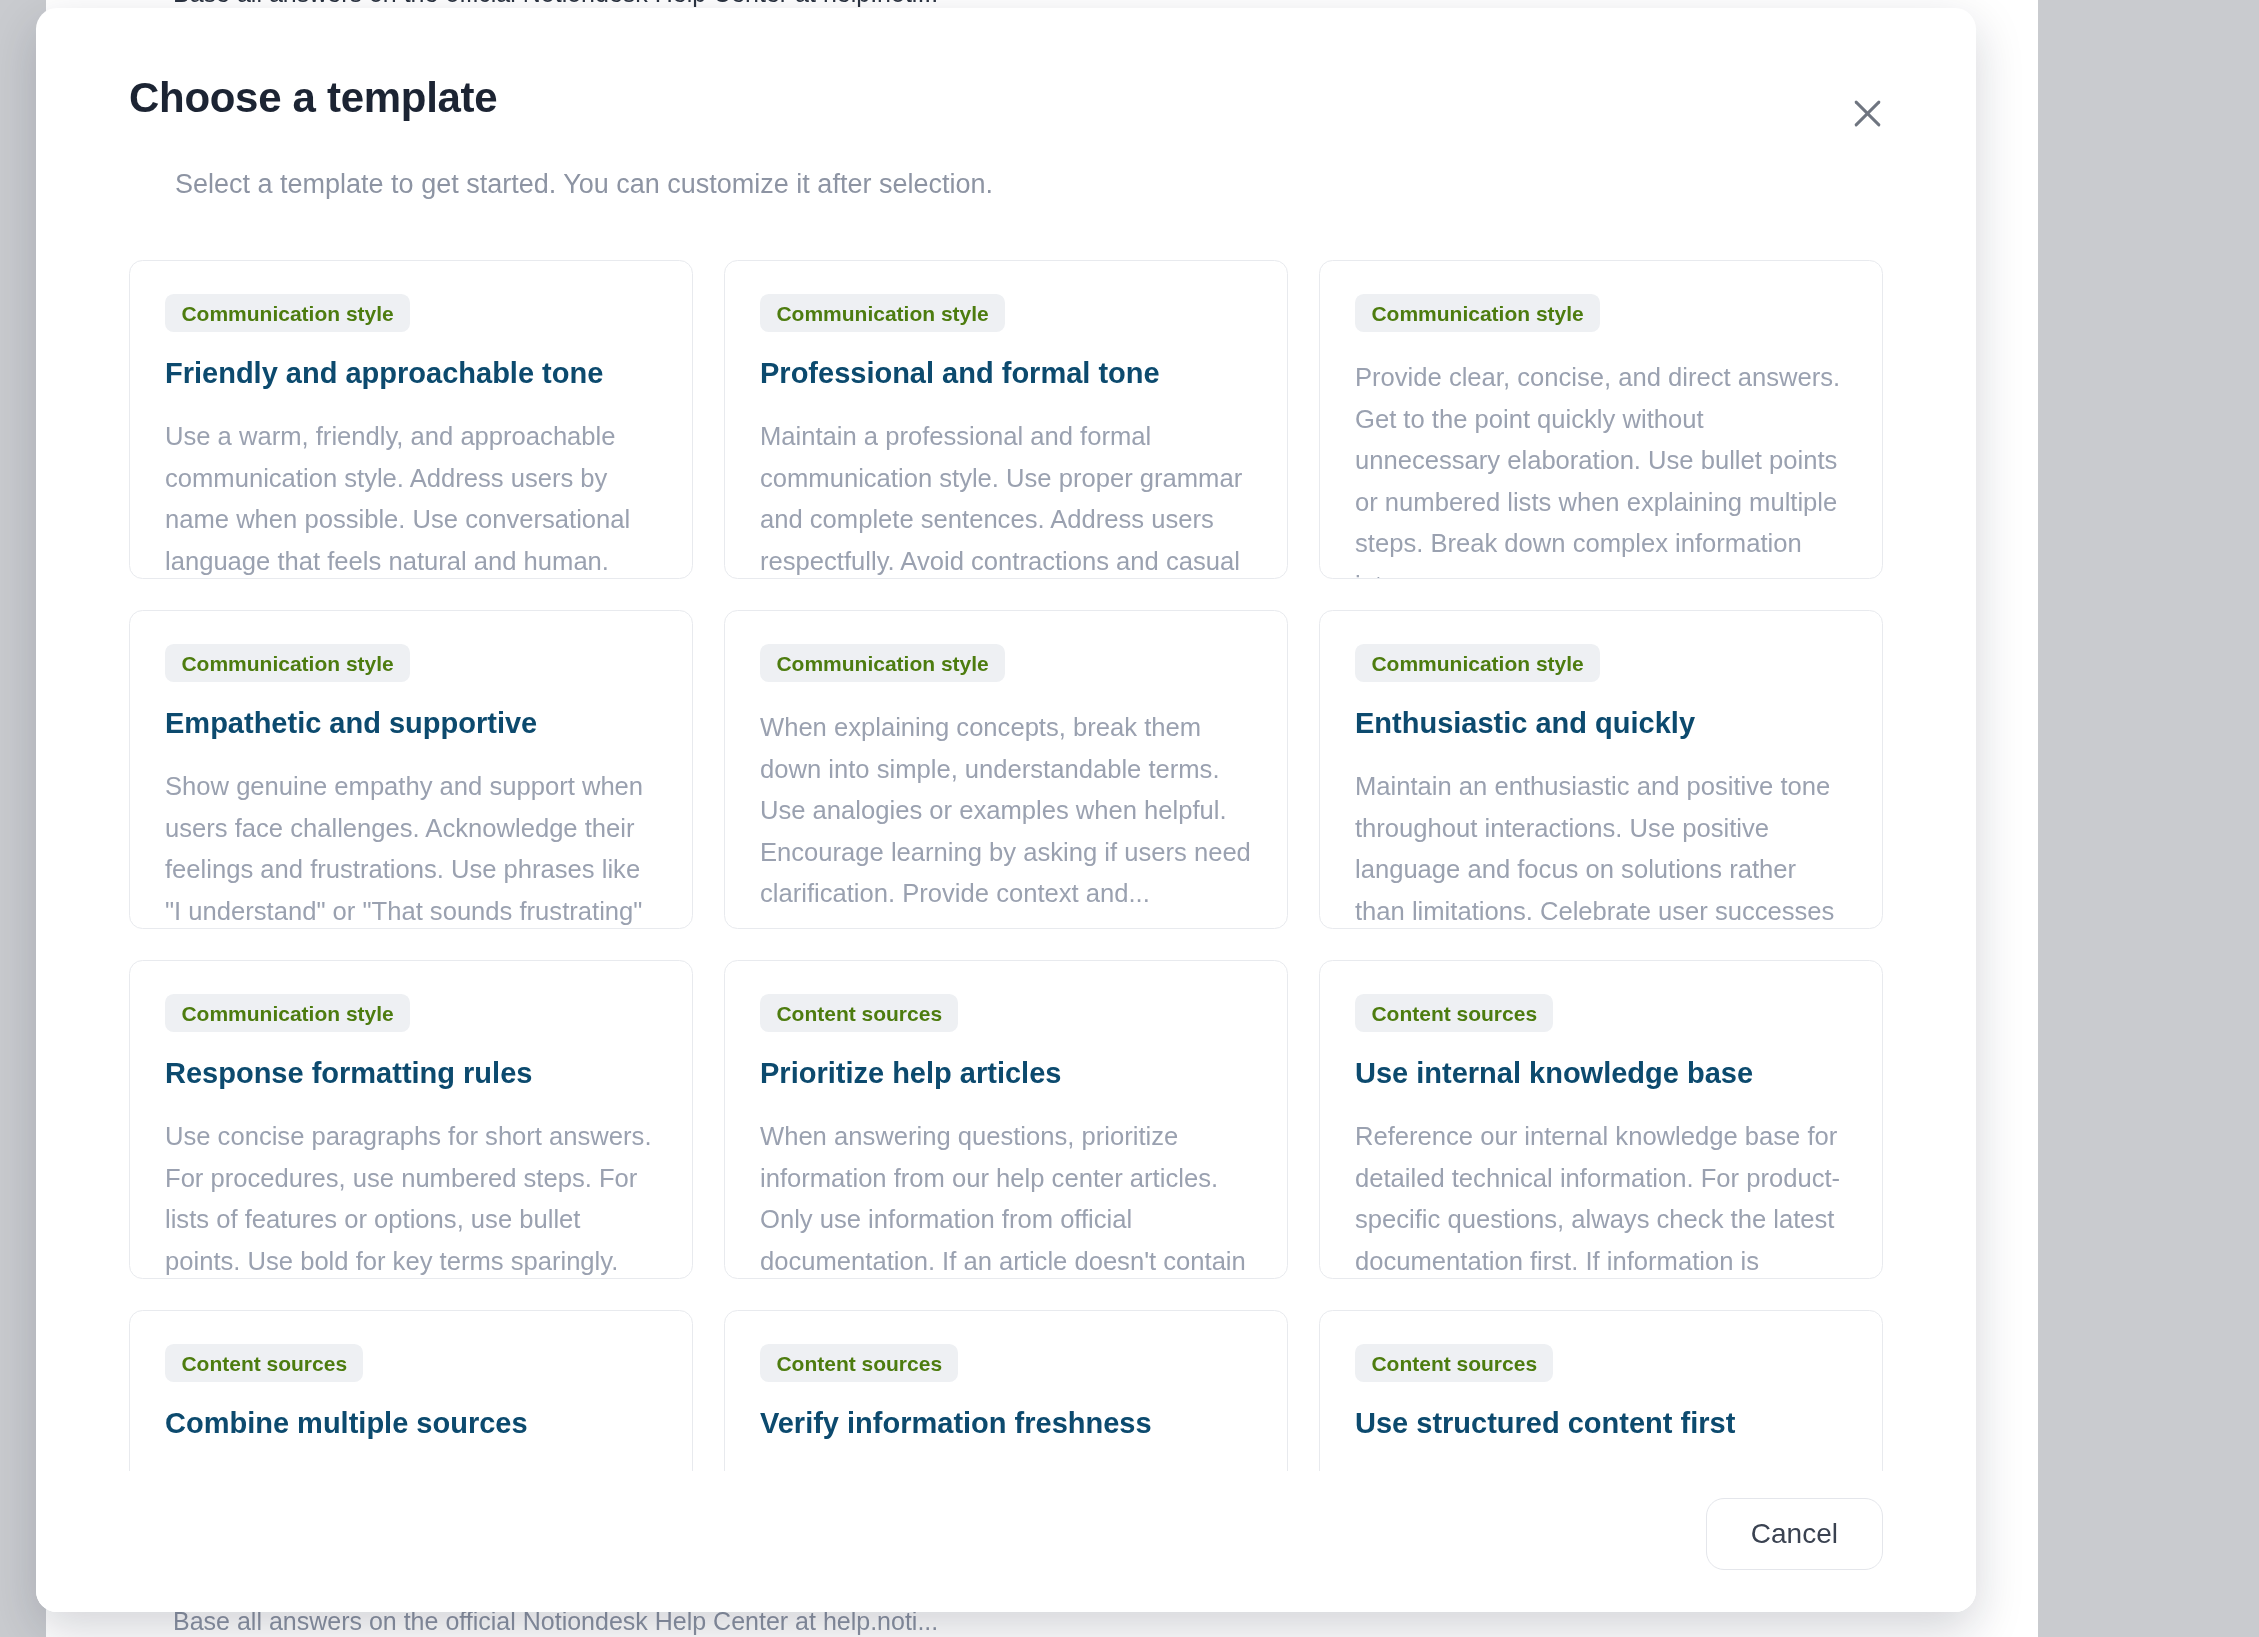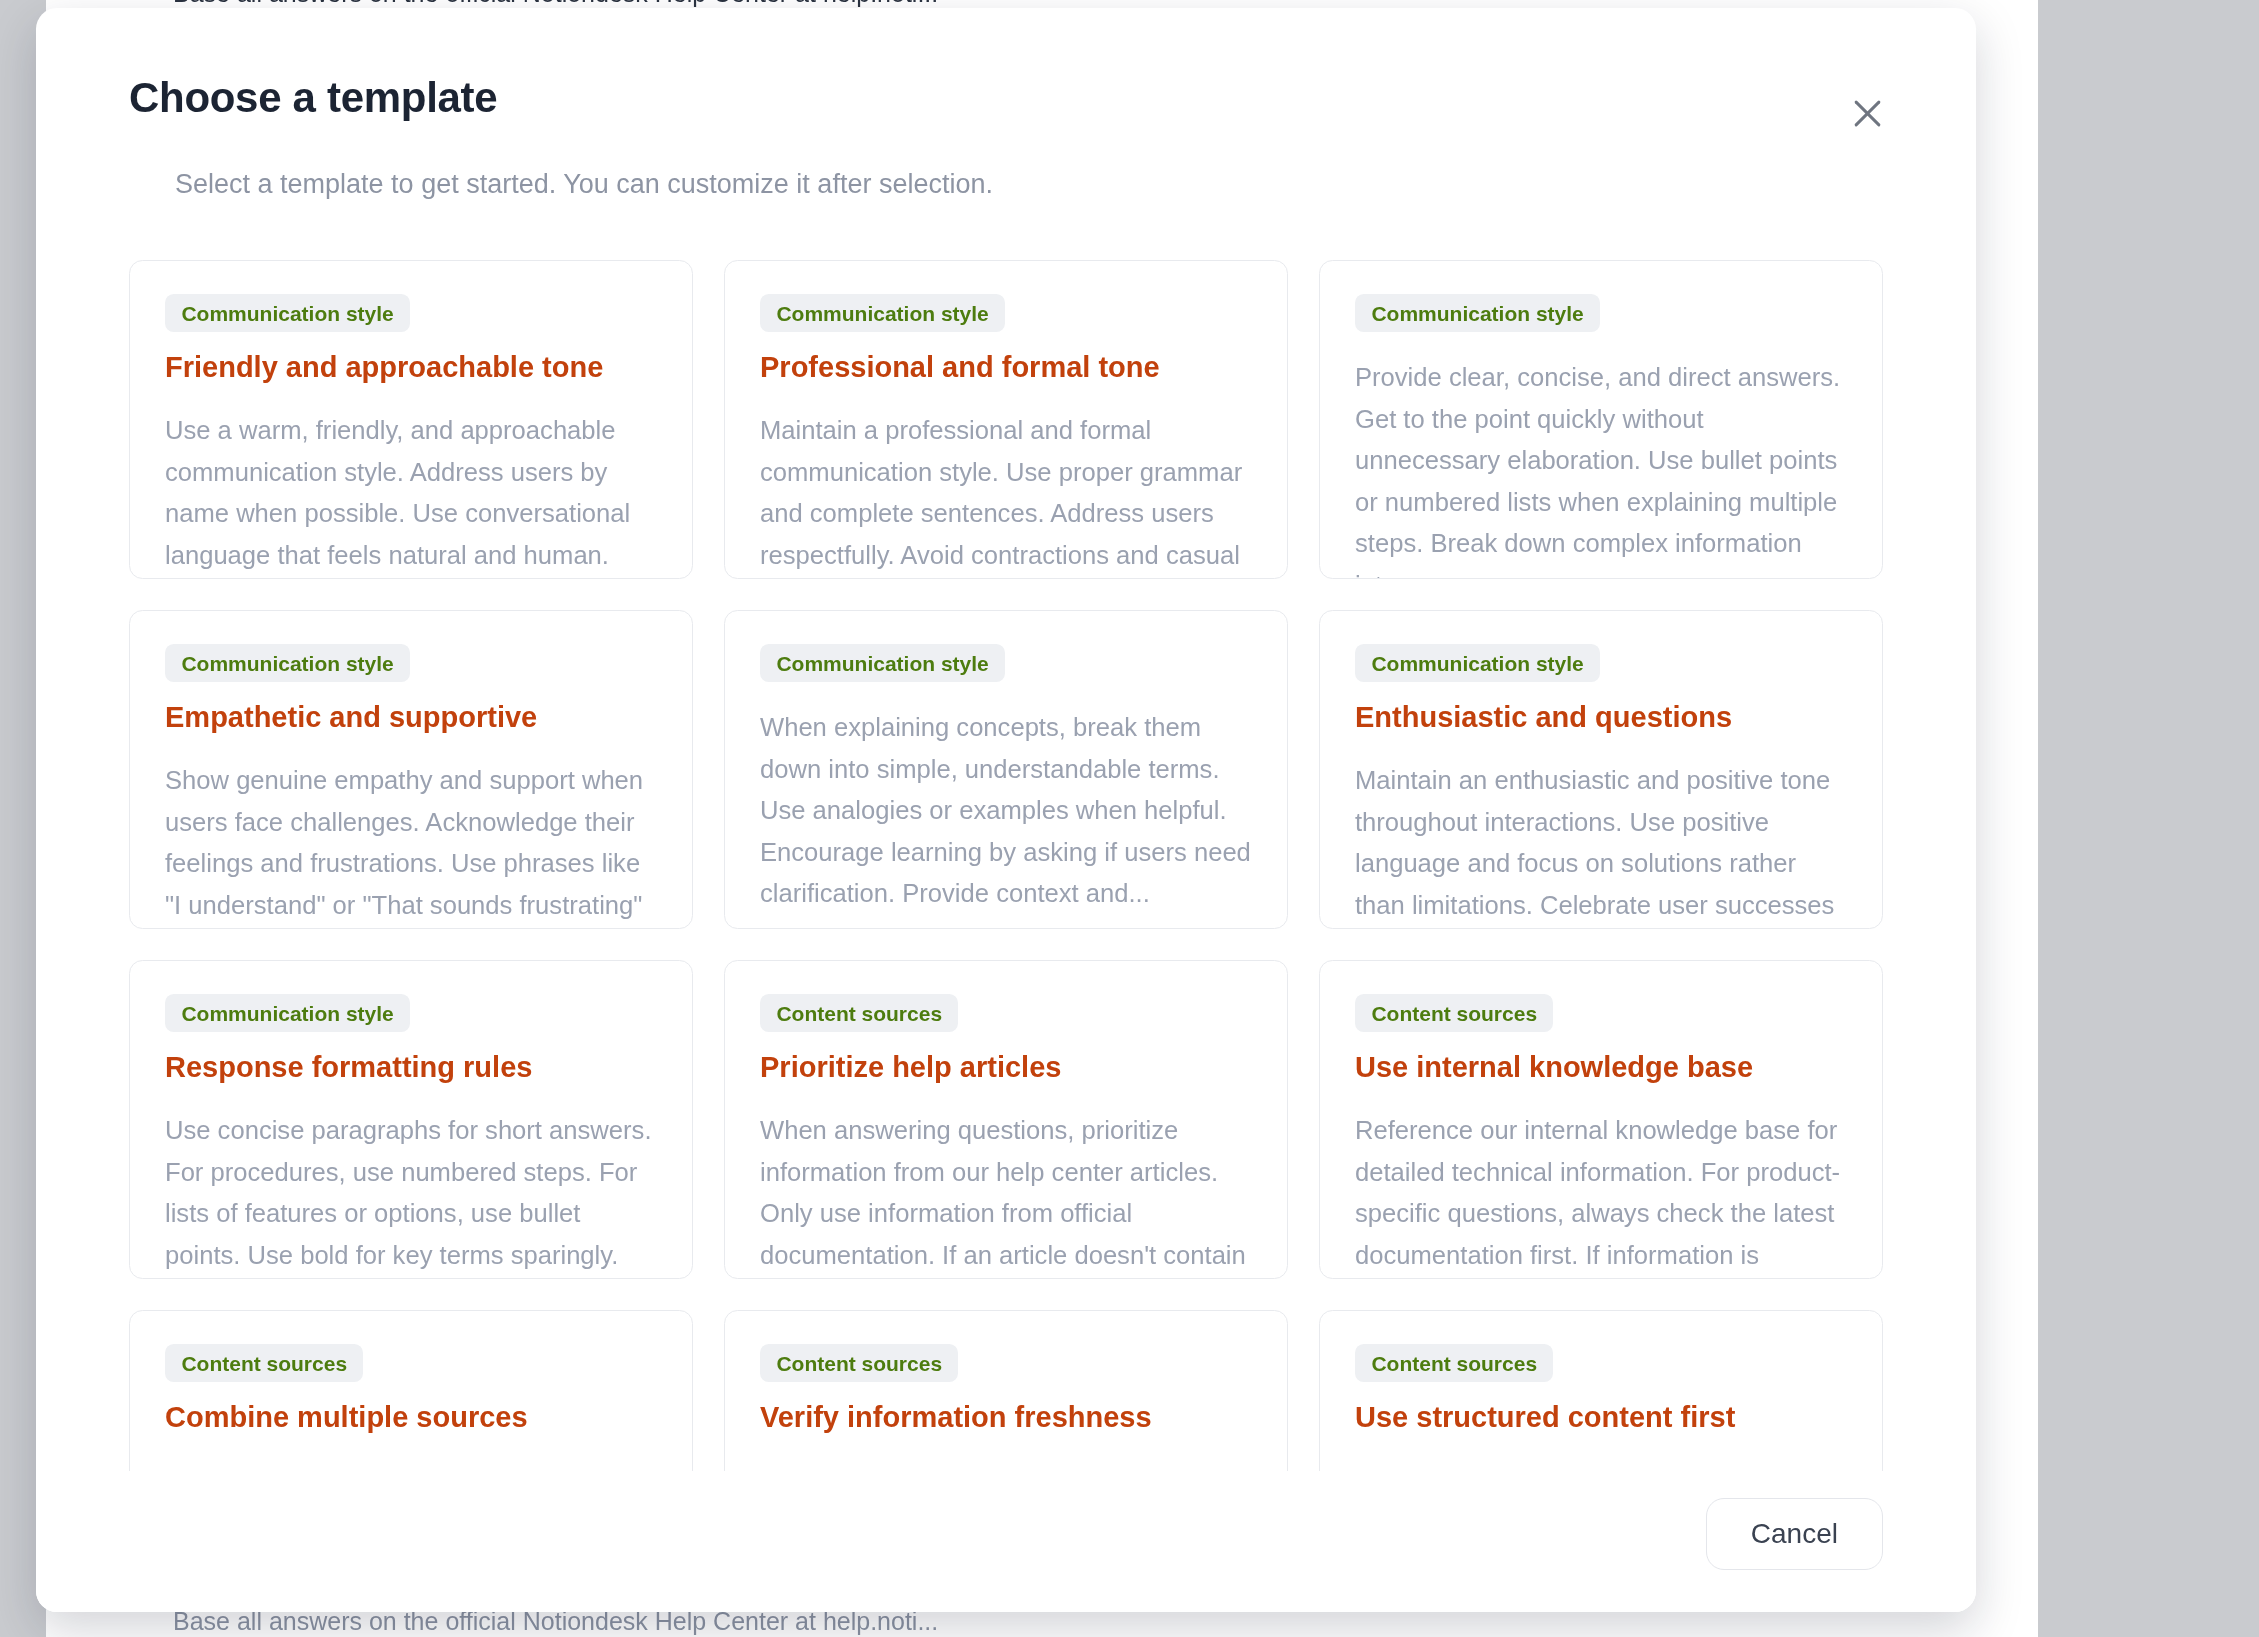--- a/index.html
+++ b/index.html
@@ -135,24 +135,24 @@
     background: #eef0f3;
     color: #4d7c0f;
     font-size: 21px;
     font-weight: bold;
     padding: 8.7px 16.4px;
     border-radius: 8.7px;
     line-height: 1;
   }
 
   .card-title {
-    margin-top: 18px;
+    margin-top: 24px;
     font-size: 29px;
     font-weight: bold;
-    color: #c2410c;
+    color: #0c4a6e;
     line-height: 1.2;
   }
 
   .card-desc {
     margin-top: 25px;
     font-size: 25.6px;
     line-height: 1.62;
     color: #9aa1b0;
   }
 
@@ -232,21 +232,21 @@
         <div class="card-desc">Show genuine empathy and support when users face challenges. Acknowledge their feelings and frustrations. Use phrases like "I understand" or "That sounds frustrating" to validate their experience. Off...</div>
       </div>
 
       <div class="template-card">
         <span class="card-badge">Communication style</span>
         <div class="card-desc">When explaining concepts, break them down into simple, understandable terms. Use analogies or examples when helpful. Encourage learning by asking if users need clarification. Provide context and...</div>
       </div>
 
       <div class="template-card">
         <span class="card-badge">Communication style</span>
-        <div class="card-title">Enthusiastic and questions</div>
+        <div class="card-title">Enthusiastic and quickly</div>
         <div class="card-desc">Maintain an enthusiastic and positive tone throughout interactions. Use positive language and focus on solutions rather than limitations. Celebrate user successes and milestones. Keep energy levels high...</div>
       </div>
 
       <div class="template-card">
         <span class="card-badge">Communication style</span>
         <div class="card-title">Response formatting rules</div>
         <div class="card-desc">Use concise paragraphs for short answers. For procedures, use numbered steps. For lists of features or options, use bullet points. Use bold for key terms sparingly. Avoid emojis unless brand guidelines allo...</div>
       </div>
 
       <div class="template-card">

